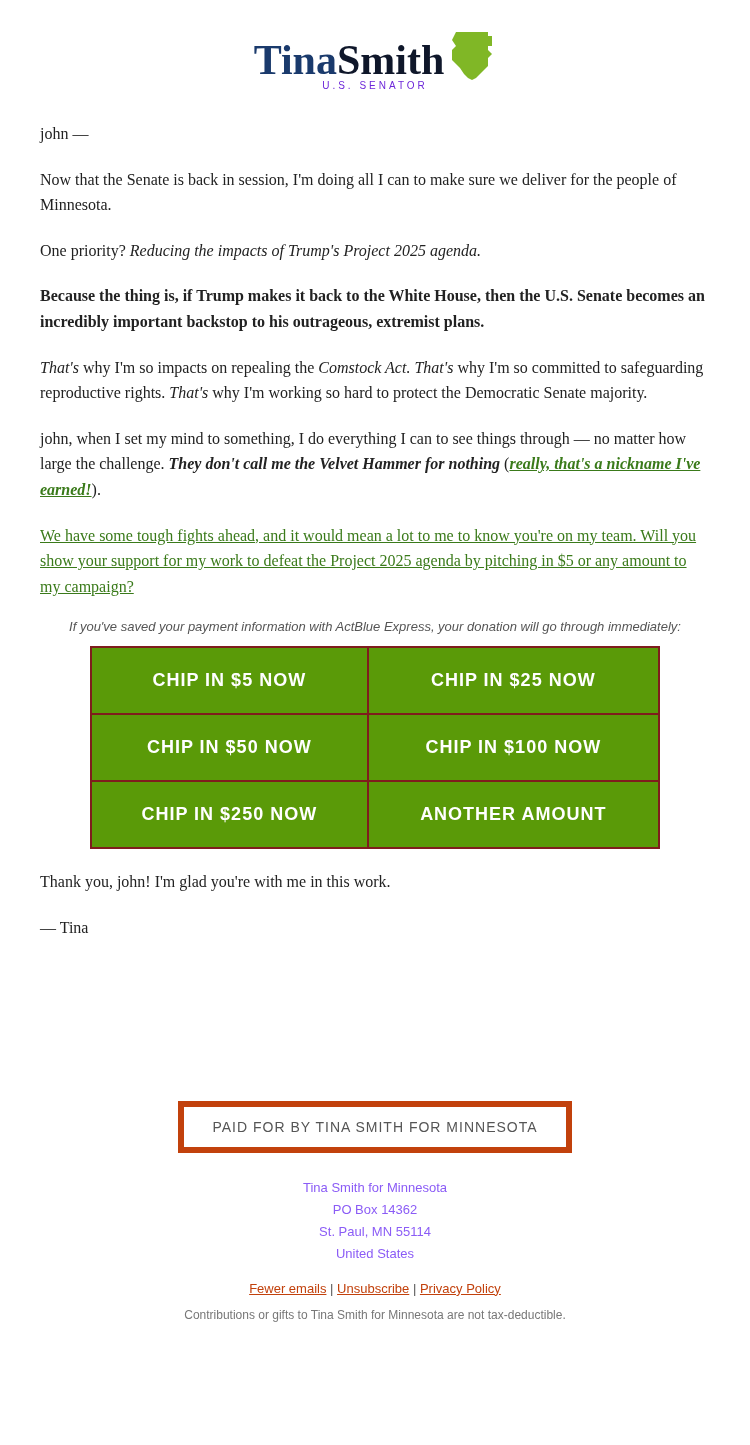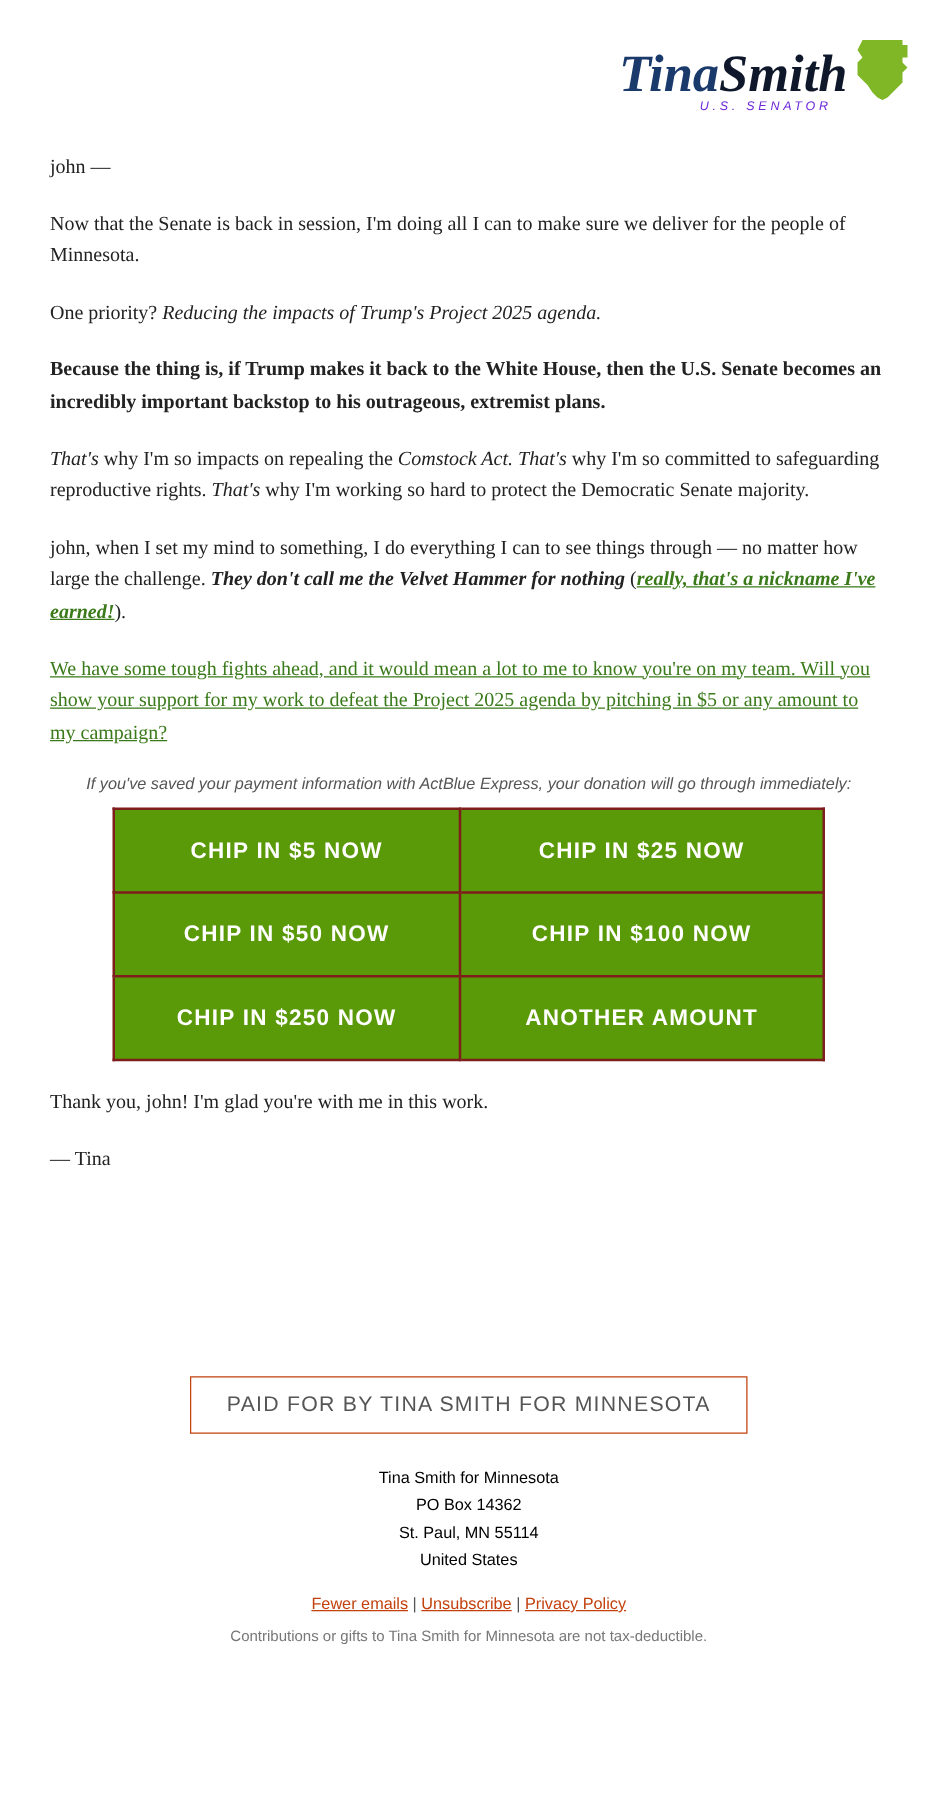--- a/index.html
+++ b/index.html
@@ -23,23 +23,22 @@
       font-size: 10px;
       color: #6d28d9;
       letter-spacing: 3px;
       font-family: Arial, sans-serif;
       text-align: center;
       margin-top: -4px;
     }
     .logo-line {
       display: flex;
       align-items: flex-start;
-      justify-content: flex-end;
+      justify-content: center;
       position: relative;
-      font-style: italic;
     }
     .body-content {
       padding: 10px 40px 20px;
     }
     .paragraph {
       margin-bottom: 20px;
       line-height: 1.6;
     }
     .bold-text { font-weight: bold; }
     .italic-text { font-style: italic; text-align: center; }
@@ -75,34 +74,34 @@
       cursor: pointer;
       border: 2px solid #7f1d1d;
     }
     .footer-section {
       background: #ffffff;
       margin-top: 40px;
       padding: 20px 40px;
       text-align: center;
     }
     .paid-for-box {
-      border: 1px solid #c2410c;
+      border: 6px solid #c2410c;
       display: inline-block;
       padding: 12px 28px;
       margin: 0 auto 24px;
       font-family: Arial, sans-serif;
-      font-size: 17px;
+      font-size: 14px;
       letter-spacing: 1px;
       color: #555;
       text-transform: uppercase;
     }
     .footer-address {
       font-family: Arial, sans-serif;
       font-size: 13px;
-      color: #000000;
+      color: #8b5cf6;
       line-height: 1.7;
       margin-bottom: 16px;
     }
     .footer-links {
       font-family: Arial, sans-serif;
       font-size: 13px;
       margin-bottom: 12px;
     }
     .footer-links a {
       color: #c2410c;

